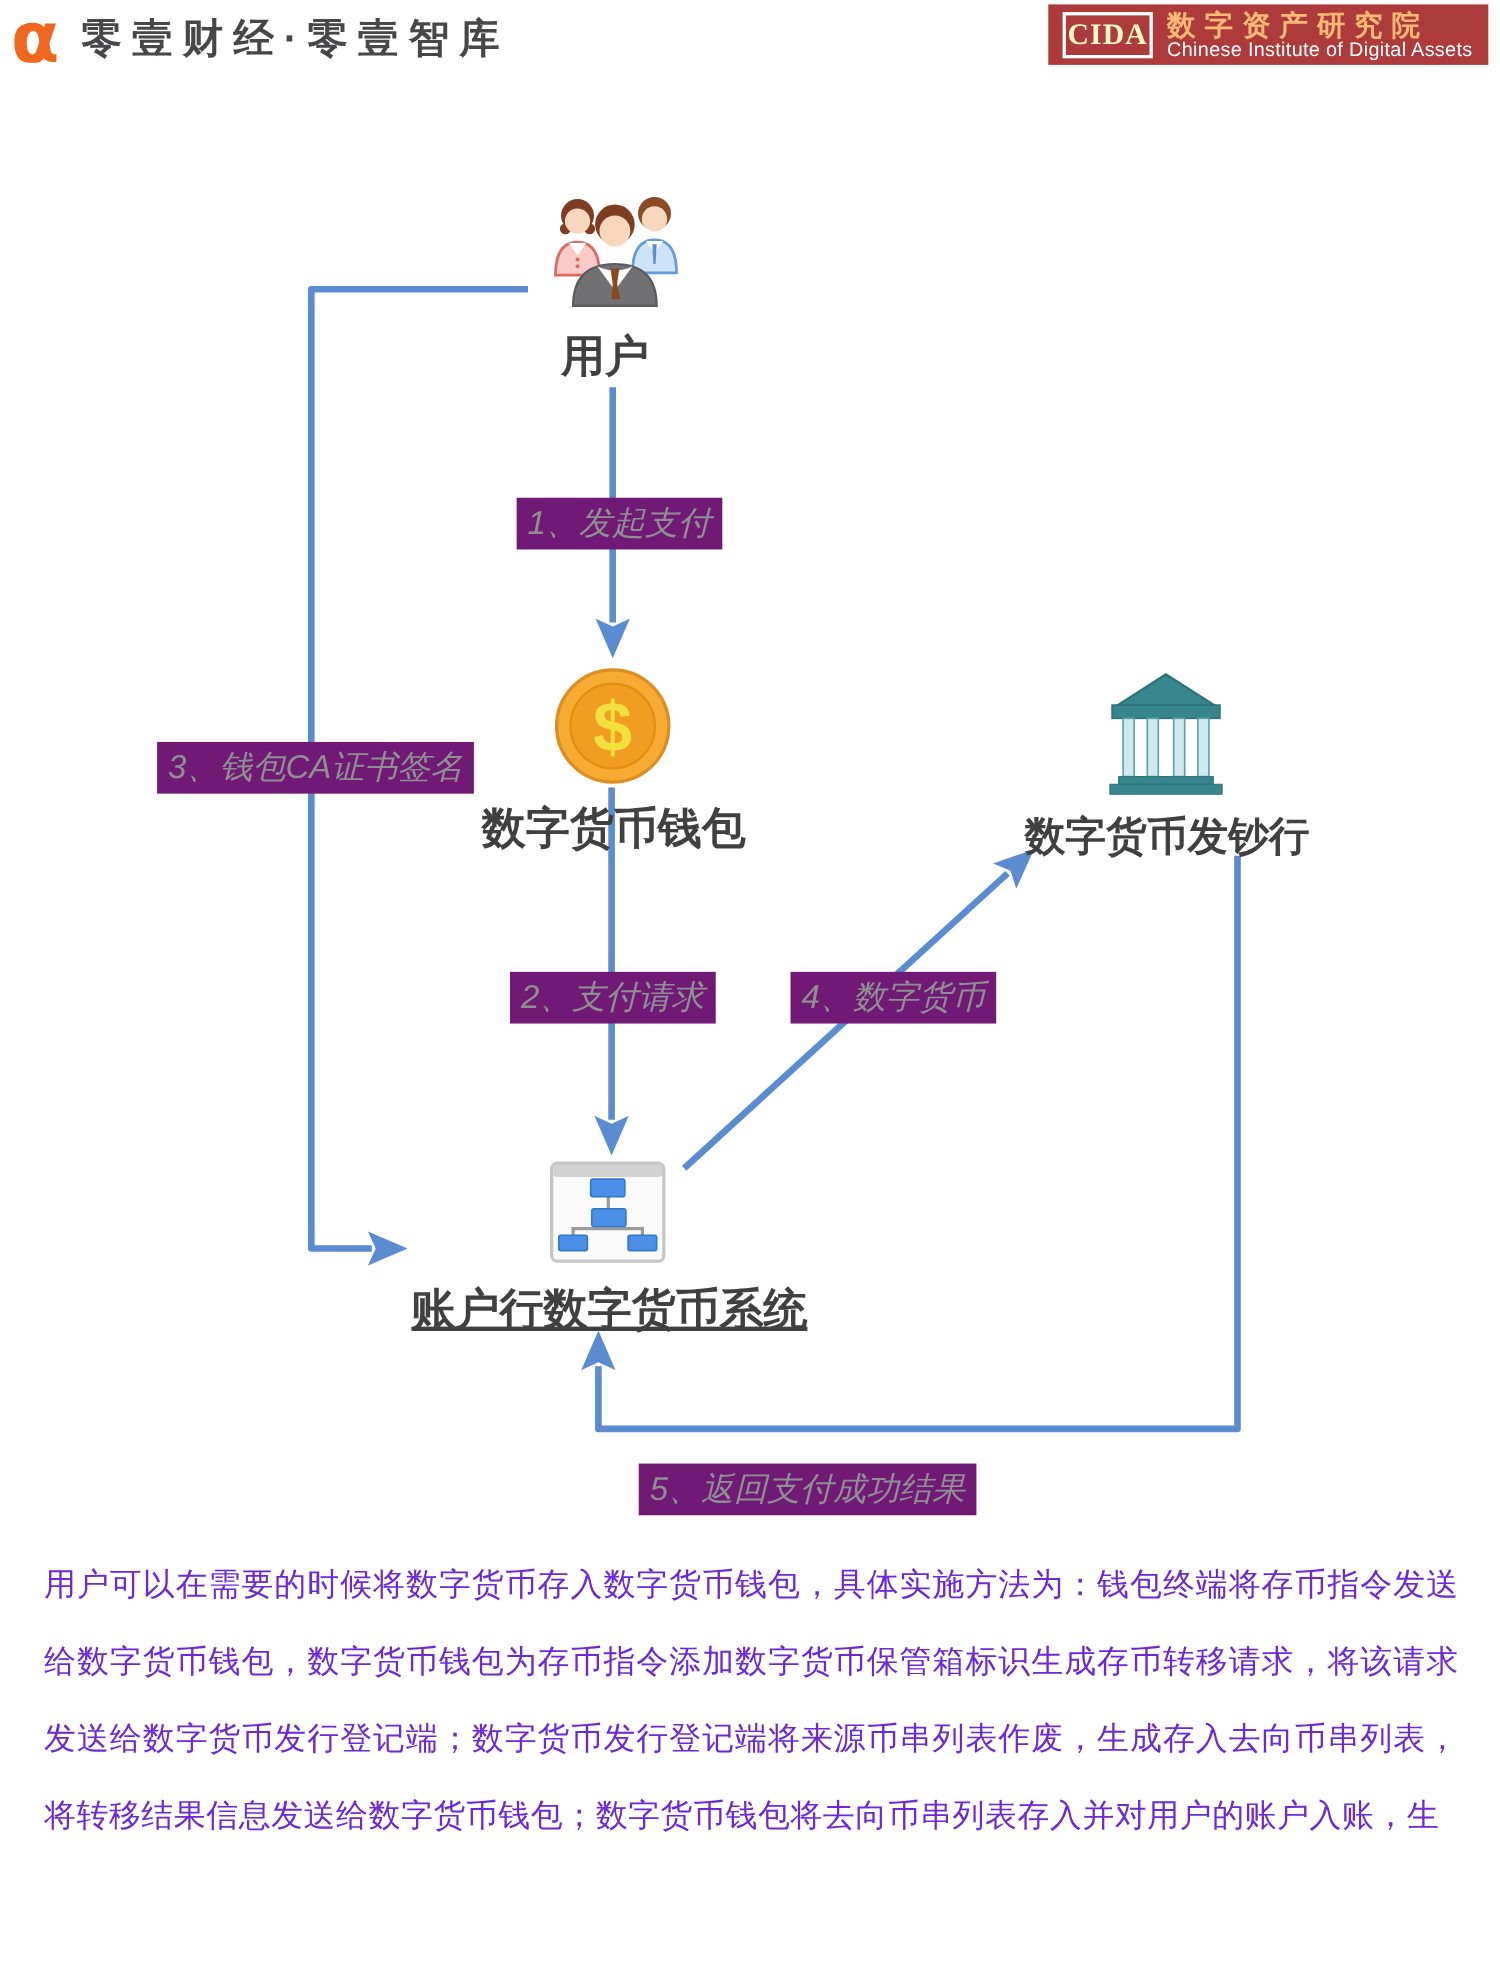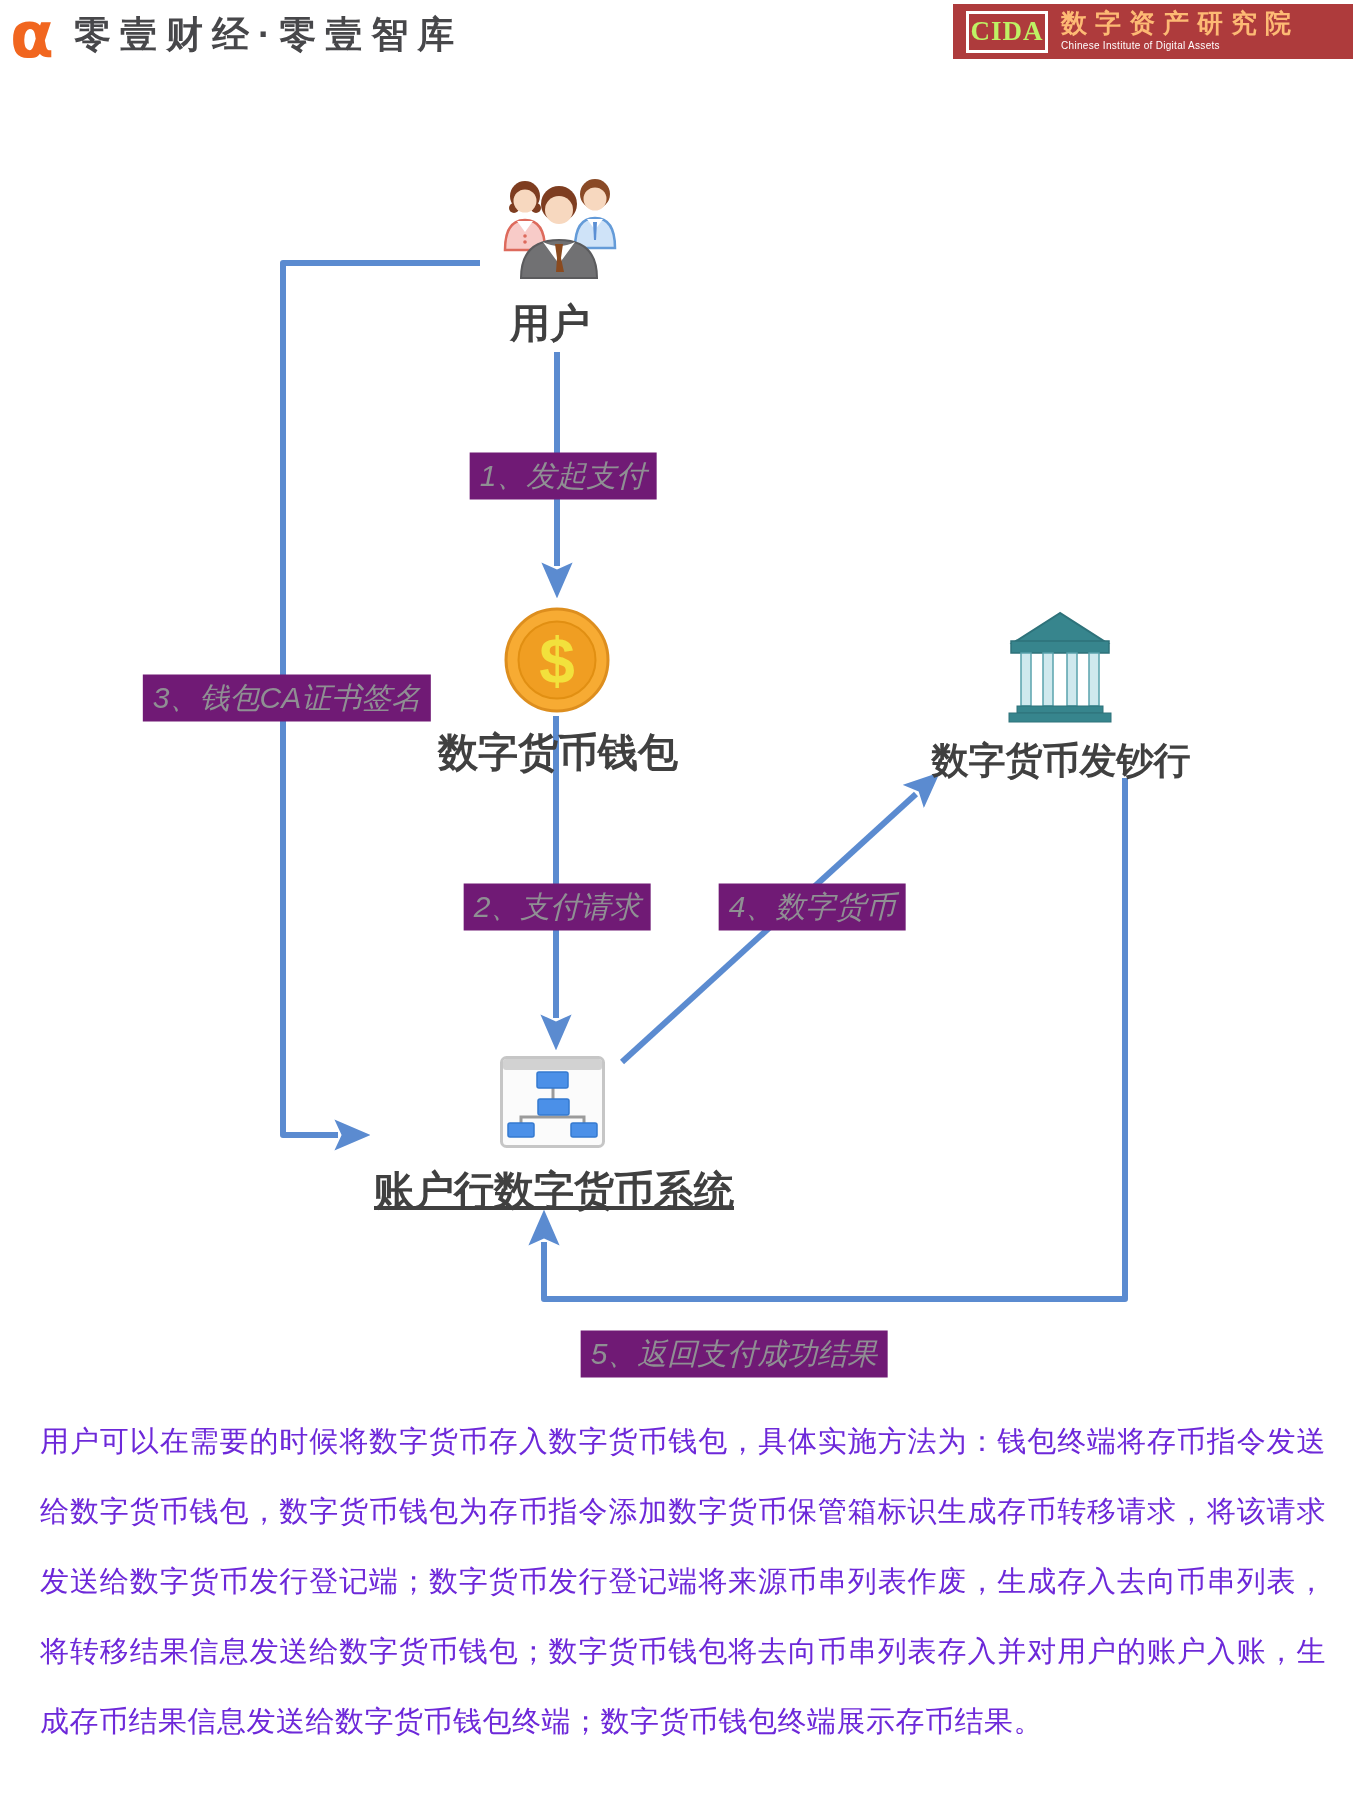--- a/index.html
+++ b/index.html
@@ -18,26 +18,26 @@
   #brand-name{
     font-size:37px;font-weight:700;color:#47474a;letter-spacing:9px;white-space:nowrap;
   }
   #cida-logo{
     left:953px;top:4px;width:400px;height:55px;background:#ae3b3c;
     display:flex;align-items:center;
   }
   #cida-box{
     margin-left:13px;width:76px;height:36px;border:3px solid #ffffff;
     display:flex;align-items:center;justify-content:center;
-    color:#bef264;font-family:"Liberation Serif","DejaVu Serif",serif;
+    color:#fef9c3;font-family:"Liberation Serif","DejaVu Serif",serif;
     font-weight:700;font-size:27px;letter-spacing:1px;
   }
   #cida-names{margin-left:13px;display:flex;flex-direction:column;justify-content:center;}
   #cida-name-cn{font-size:26px;font-weight:700;color:#fdba74;letter-spacing:8px;line-height:28px;white-space:nowrap;}
-  #cida-name-en{font-size:10px;color:#ffffff;letter-spacing:0.3px;line-height:17px;white-space:nowrap;}
+  #cida-name-en{font-size:18px;color:#ffffff;letter-spacing:0.3px;line-height:17px;white-space:nowrap;}
 
   
   #edges-svg{left:0;top:0;}
   .node-label{
     font-size:40px;font-weight:700;color:#404040;white-space:nowrap;
     transform:translateX(-50%);
   }
   .edge-label{
     font-size:30px;font-style:italic;color:#8f8f93;white-space:nowrap;
     background:#701a75;padding:3px 10px;transform:translate(-50%,-50%);
@@ -149,14 +149,13 @@
 <div class="abs edge-label" style="left:557px;top:907px;">2、支付请求</div>
 <div class="abs edge-label" style="left:287px;top:698px;">3、钱包CA证书签名</div>
 <div class="abs edge-label" style="left:812px;top:907px;">4、数字货币</div>
 <div class="abs edge-label" style="left:734px;top:1354px;">5、返回支付成功结果</div>
 
 <div class="abs" id="paragraph">
   <div class="para-line">用户可以在需要的时候将数字货币存入数字货币钱包，具体实施方法为：钱包终端将存币指令发送</div>
   <div class="para-line">给数字货币钱包，数字货币钱包为存币指令添加数字货币保管箱标识生成存币转移请求，将该请求</div>
   <div class="para-line">发送给数字货币发行登记端；数字货币发行登记端将来源币串列表作废，生成存入去向币串列表，</div>
   <div class="para-line">将转移结果信息发送给数字货币钱包；数字货币钱包将去向币串列表存入并对用户的账户入账，生</div>
-  <div class="para-line">成存币结果信息发送给数字货币钱包终端；数字货币钱包终端展示存币结果。</div>
 </div>
 
 </body></html>

